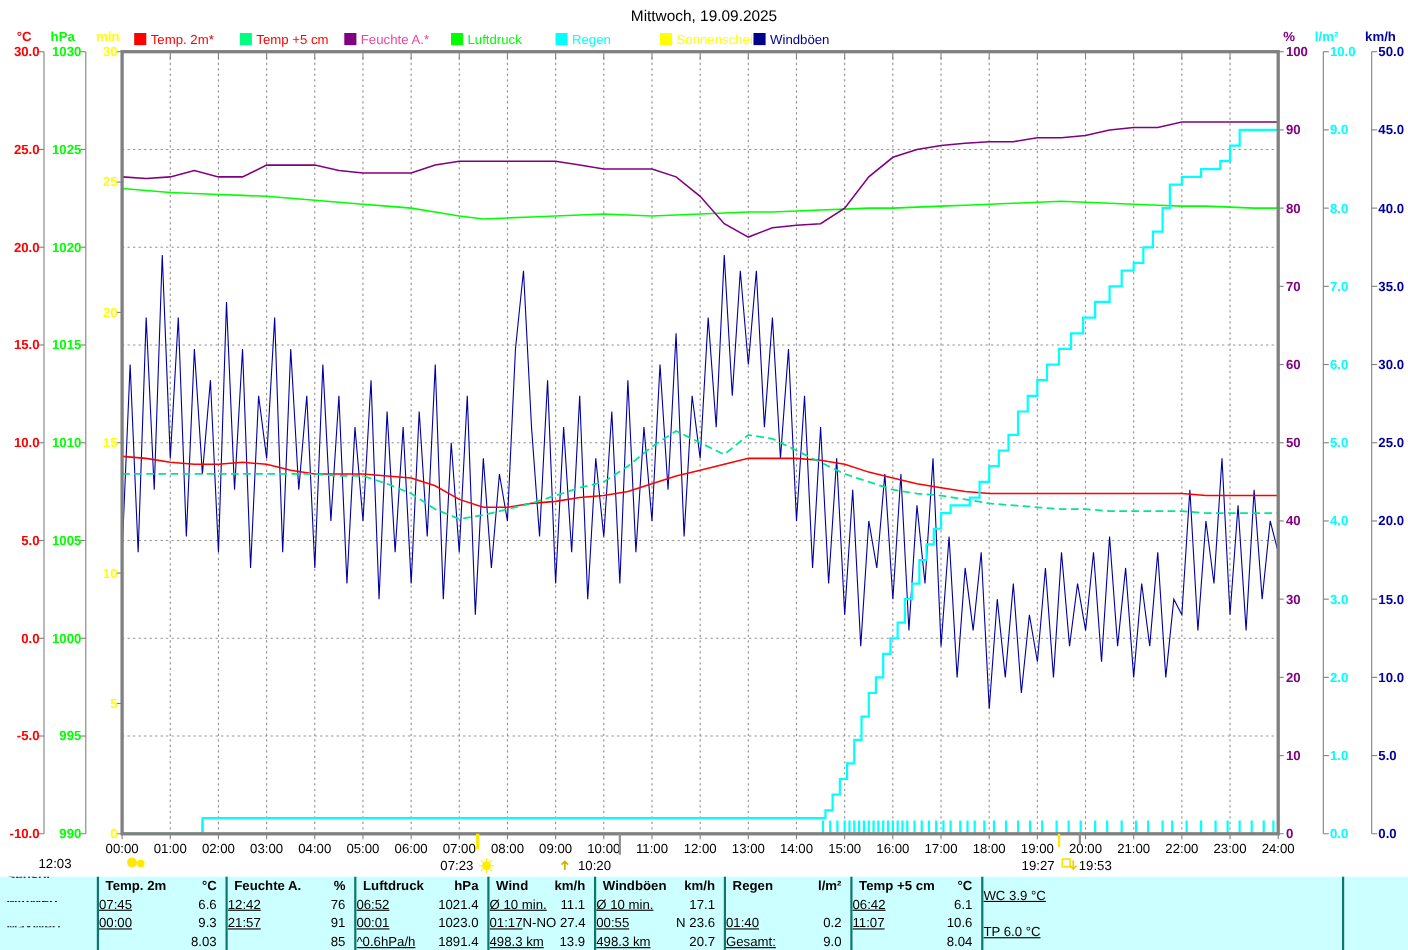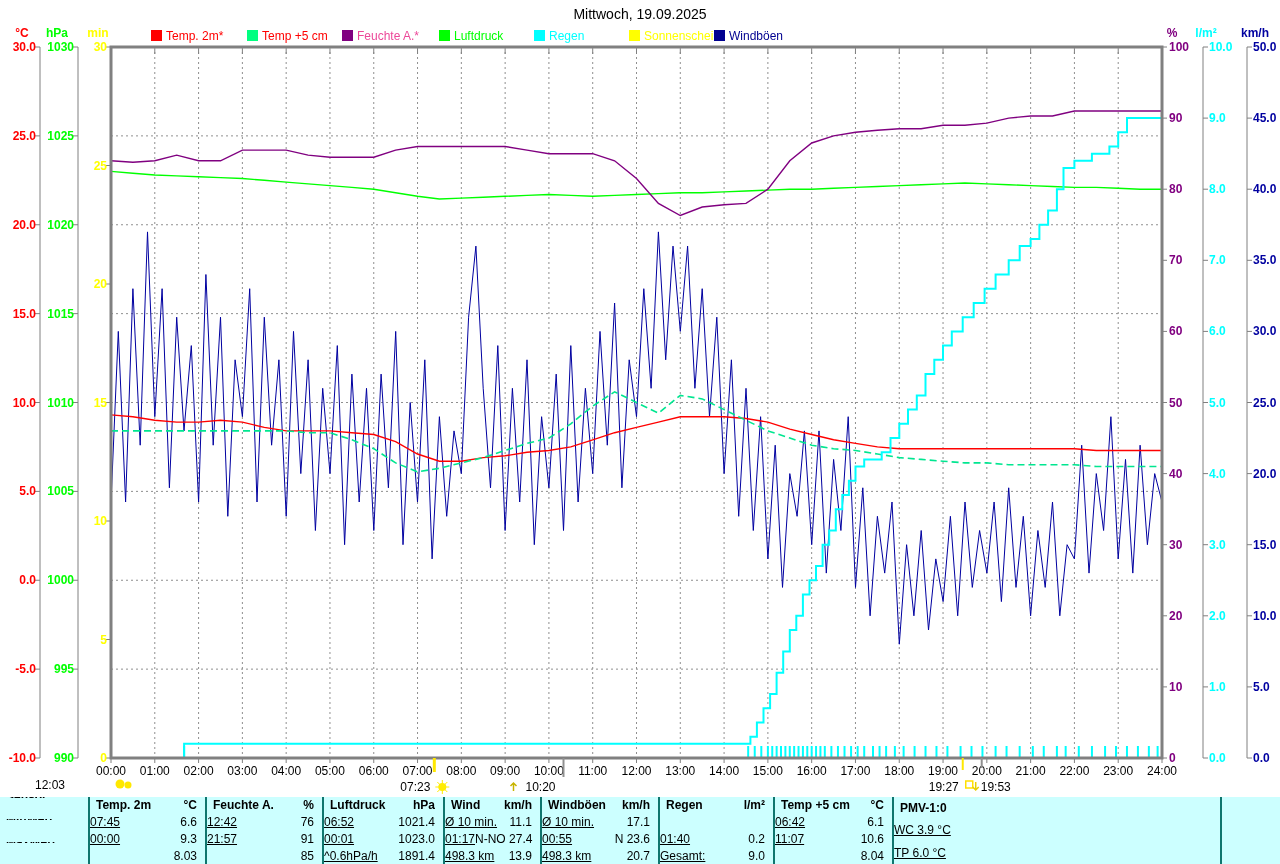--- a/index.html
+++ b/index.html
@@ -1,21 +1,21 @@
 <!DOCTYPE html>
 <html><head>
 <meta charset="utf-8">
 <style>
   html,body{margin:0;padding:0;}
   body{width:1280px;height:864px;background:#ffffff;position:relative;overflow:hidden;
        font-family:"Liberation Sans",sans-serif;}
   #title{position:absolute;top:6px;left:0;width:1280px;text-align:center;
          font-size:14px;color:#000;}
   #legend{position:absolute;top:0;left:0;width:1280px;height:46px;}
-  #legend .item{position:absolute;top:29px;font-size:12px;white-space:nowrap;margin-left:29px;}
+  #legend .item{position:absolute;top:29px;font-size:12px;white-space:nowrap;}
   #legend .sw{display:inline-block;width:11px;height:11px;margin-right:4px;vertical-align:-1px;}
   svg text{font-family:"Liberation Sans",sans-serif;}
   .axnum{font-size:12px;font-weight:bold;}
   .axunit{font-size:12px;font-weight:bold;}
   .tlab{font-size:12px;fill:#000;}
   #chart-svg{position:absolute;left:0;top:0;}
   #stats-table{position:absolute;left:0;top:797px;width:1280px;height:67px;
                background:#ccffff;display:flex;color:#000;}
   .tcol{height:67px;display:flex;flex-direction:column;box-sizing:border-box;flex-shrink:0;}
   .tcol.sep{border-left:2px solid #0f766e;}
@@ -515,23 +515,20 @@
         <span class="pl2">11:07</span>
         <span class="b">10.6</span>
       </div>
       <div class="trow">
         <span class="pl2"></span>
         <span class="b">8.04</span>
       </div>
     </div>
     <div class="tcol sep" style="width: 328px;">
       <div class="trow">
-        <span class="h pl">PMV-1:0</span>
-      </div>
-      <div class="trow">
         <span class="pl2">WC 3.9 °C</span>
       </div>
       <div class="trow">
         <span class="pl2">TP 6.0 °C</span>
       </div>
     </div>
     <div class="tcol sep" style="width: 40px;"></div>
   </div>
 
 </body></html>

